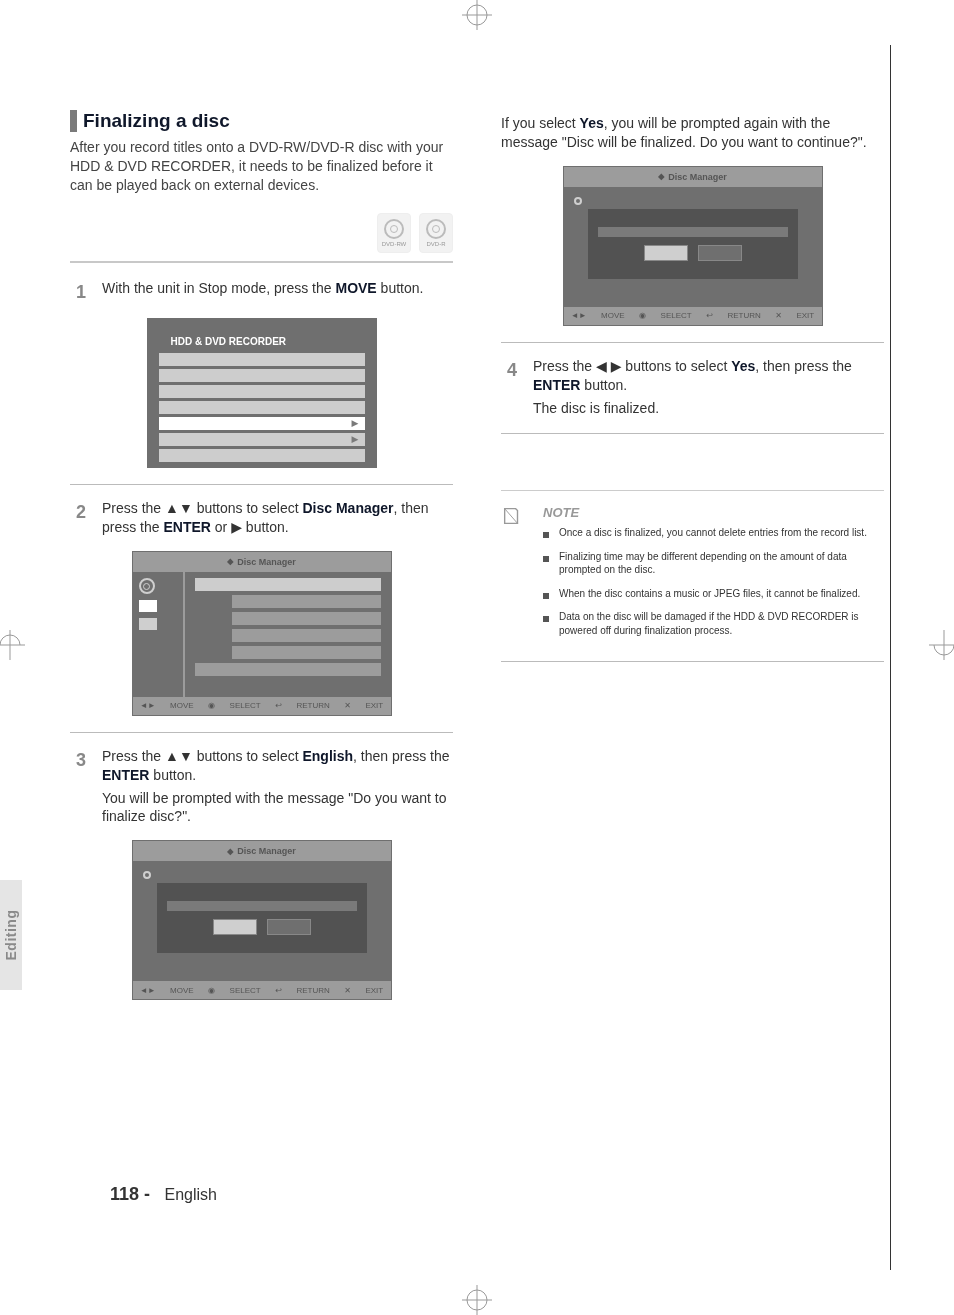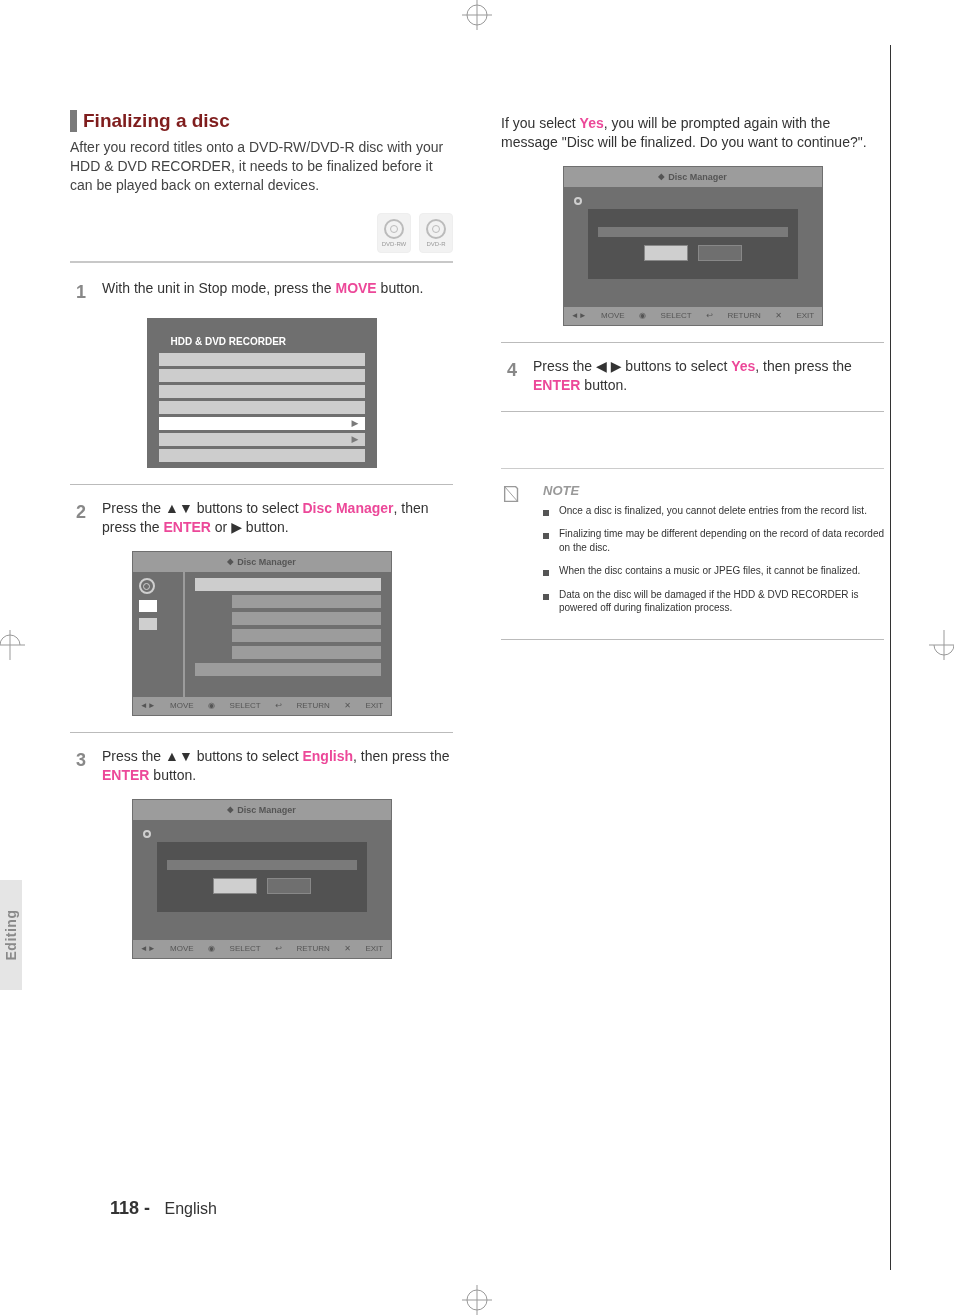--- a/index.html
+++ b/index.html
@@ -38,21 +38,21 @@
   .col { flex: 1 1 0; min-width: 0; }
   .col-left { position: relative; }
   .heading-bar {
     width: 7px; height: 22px; background: #7a7a7a;
     display: inline-block; vertical-align: top;
     margin-right: 6px;
   }
   .heading {
     font-size: 19px;
     font-weight: bold;
-    color: #7f1d1d;
+    color: #0f172a;
     display: flex;
     align-items: flex-start;
   }
   .intro {
     font-size: 14px;
     line-height: 1.35;
     color: #444;
     margin-top: 6px;
   }
   .disc-icons {
@@ -68,21 +68,21 @@
   .disc-icon .ring::after { content:''; width:6px; height:6px; border:1px solid #bbb; border-radius:50%; }
   .rule { border:none; border-top: 2px solid #c8c8c8; margin: 8px 0 16px 0; }
   .step { margin: 0 0 16px 0; }
   .step-head { display:flex; align-items:flex-start; gap:10px; font-size:14px; line-height:1.35; }
   .step-num {
     min-width:22px; height:22px; border-radius:50%; background:#999; color:#fff;
     display:flex; align-items:center; justify-content:center; font-size:13px; font-weight:bold;
     flex-shrink:0; margin-top:1px;
   }
   .step-num.plain { background:transparent; color:#888; font-size:18px; font-weight:bold; border-radius:0; width:auto; height:auto; }
-  .strong { font-weight: bold; color:#ec4899; }
+  .strong { font-weight: bold; color:#0f172a; }
   .after { margin-left: 32px; font-size:14px; line-height:1.35; margin-top:4px; }
   .screenshot {
     margin: 14px auto 14px auto;
     background: #6f6f6f;
     position: relative;
   }
   .menu-shot { width: 230px; height: 150px; padding: 18px 12px 12px 12px; }
   .menu-title { font-weight:bold; color:#fff; font-size:10px; margin-bottom:6px;margin-left:12px;}
   .menu-rows { display:flex; flex-direction:column; gap:3px; }
   .menu-row { height:13px; background:#cdcdcd; position:relative; }
@@ -146,21 +146,21 @@
     background:#e5e5e5;
     display:flex; align-items:center; justify-content:center;
   }
   .side-tab-text {
     transform: rotate(-90deg);
     font-weight:bold; font-size:14px; color:#8a8a8a;
     letter-spacing:0.5px;
   }
   .footer {
     position:absolute;
-    left:110px; bottom:96px;
+    left:110px; bottom:110px;
     font-size:16px; color:#333;
   }
   .footer .pnum { font-weight:bold; font-size:18px; margin-right:10px; color:#333;}
   .glyph { font-family: "Segoe UI Symbol","Arial Unicode MS",sans-serif; }
 </style>
 </head>
 <body>
 
 <div class="page">
 
@@ -286,20 +286,21 @@
       </div>
       <hr class="thin-hr">
 
       <div class="step">
         <div class="step-head">
           <span class="step-num plain">3</span>
           <span>
             <span>Press the </span><span class="glyph">▲▼</span><span> buttons to select </span><span class="strong">English</span><span>, then press the </span><span class="strong">ENTER</span><span> button.</span>
           </span>
         </div>
+        <div class="after">You will be prompted with the message "Do you want to finalize disc?".</div>
         <div class="screenshot dlg-shot">
           <div class="dm-head">
               <span class="cue">◆</span>
               <span>Disc Manager</span>
             </div>
           <div class="dlg-body">
             <span class="dlg-side-dot"></span>
             <div class="dlg-panel">
               <div class="dlg-text"></div>
               <div class="dlg-buttons">
@@ -357,38 +358,39 @@
       </div>
       <hr class="thin-hr">
 
       <div class="step">
         <div class="step-head">
           <span class="step-num plain">4</span>
           <span>
             <span>Press the </span><span class="glyph">◀ ▶</span><span> buttons to select </span><span class="strong">Yes</span><span>, then press the </span><span class="strong">ENTER</span><span> button.</span>
           </span>
         </div>
+        <div class="after">The disc is finalized.</div>
       </div>
       <hr class="thin-hr">
 
       <div style="height:28px"></div>
       <hr class="thin-hr" style="border-top:1px solid #ccc;">
 
       <div class="note-block">
         <div class="note-icon">
           <svg width="22" height="22" viewBox="0 0 24 24">
               <path d="M4 4 L16 4 L18 6 L18 20 L4 20 Z" fill="none" stroke="#999" stroke-width="1.5"></path>
               <path d="M4 4 L18 20" stroke="#999" stroke-width="1"></path>
             </svg>
         </div>
         <div style="flex:1;">
           <div class="note-label">NOTE</div>
           <ul class="note-list">
             <li>Once a disc is finalized, you cannot delete entries from the record list.</li>
-            <li>Finalizing time may be different depending on the record of data recorded on the disc.</li>
+            <li>Finalizing time may be different depending on the amount of data prompted on the disc.</li>
             <li>When the disc contains a music or JPEG files, it cannot be finalized.</li>
             <li>Data on the disc will be damaged if the HDD &amp; DVD RECORDER is powered off during finalization process.</li>
           </ul>
         </div>
       </div>
       <hr class="thin-hr">
     </div>
   </div>
 
   <div class="footer">

